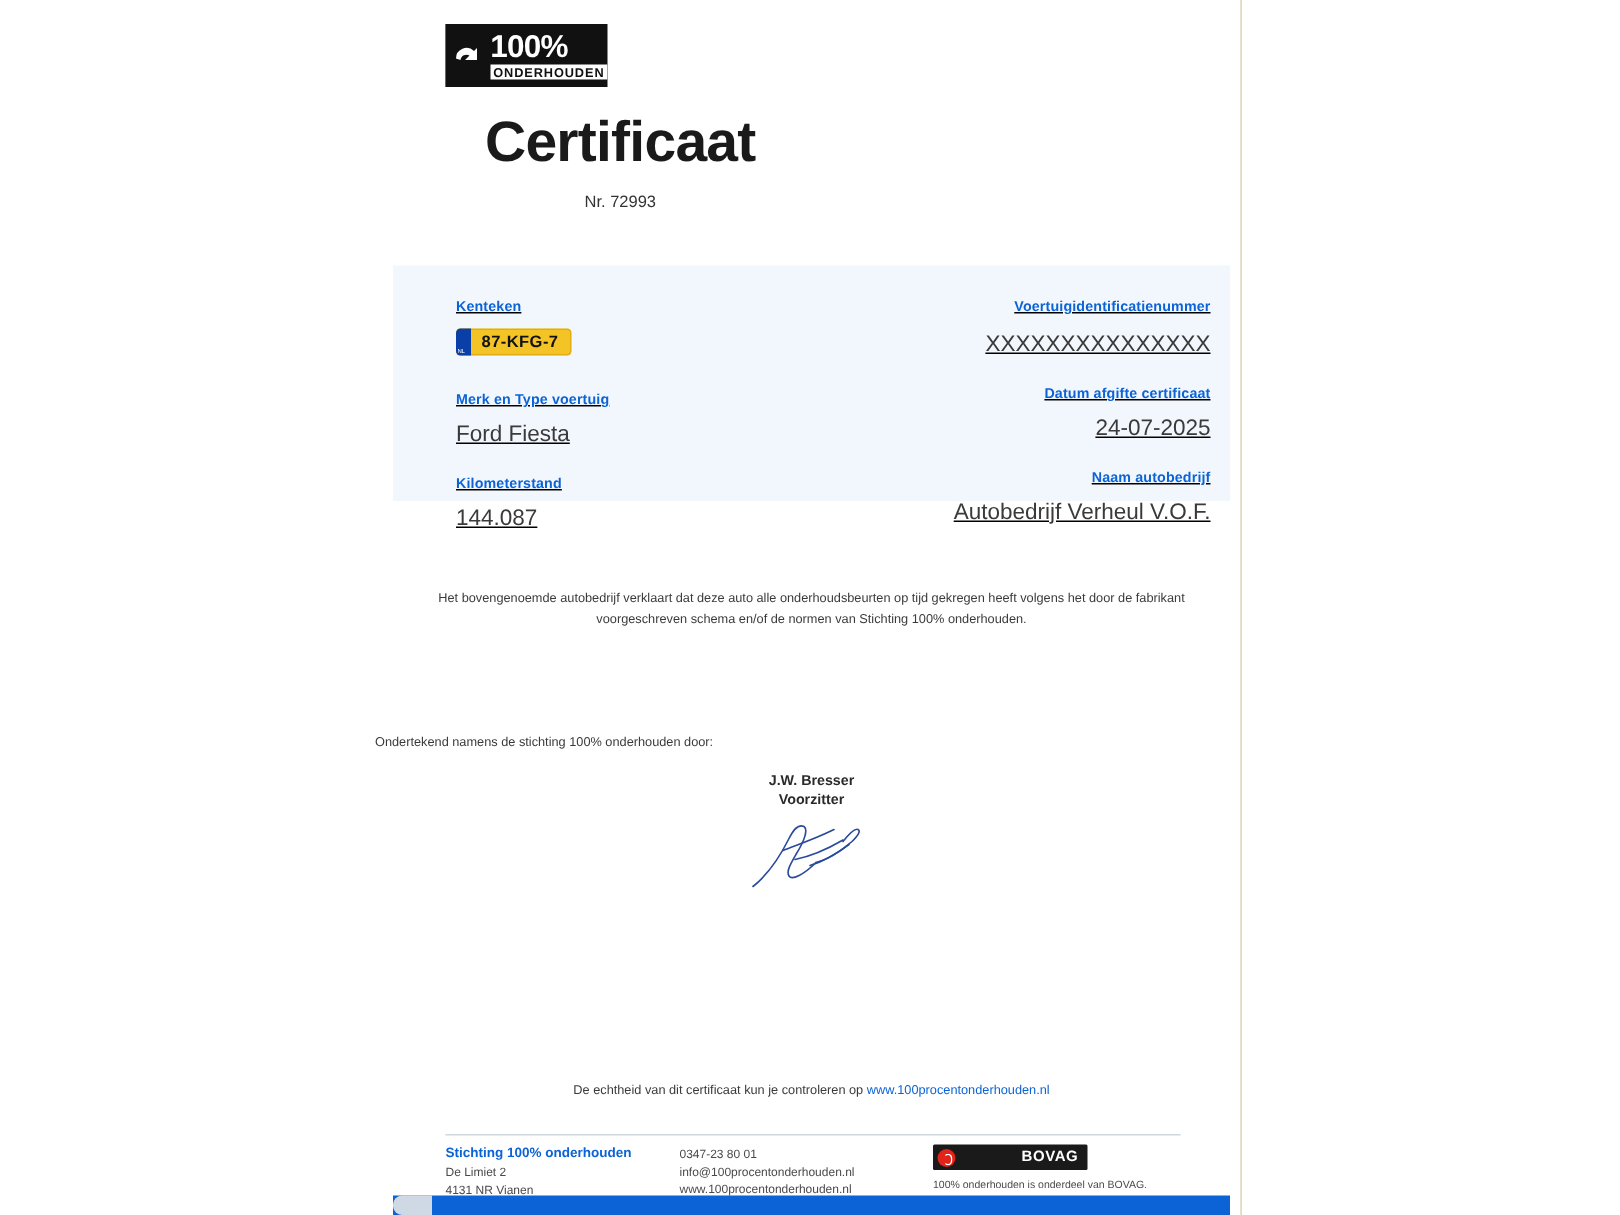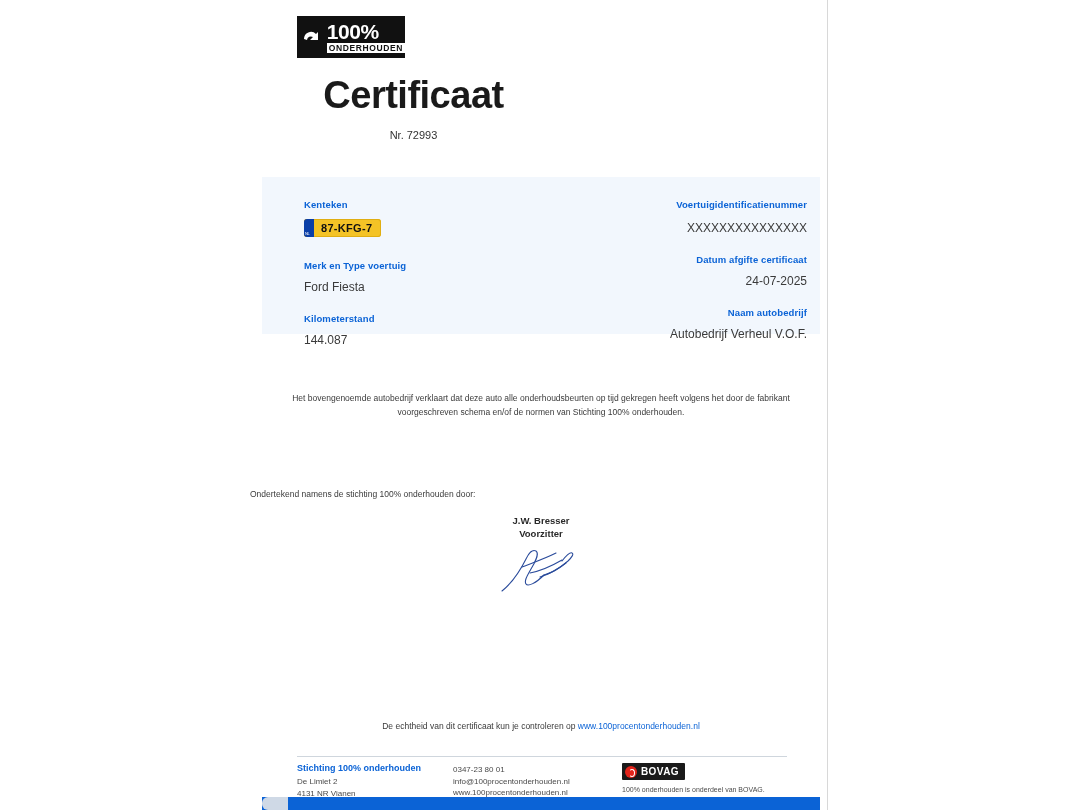--- a/index.html
+++ b/index.html
@@ -108,34 +108,35 @@
     position: absolute;
     left: 262px;
     top: 177px;
     width: 558px;
     height: 157px;
     background: #f2f7fd;
   }
   .panel-col {
     position: absolute;
     top: 22px;
+    text-decoration: underline;
   }
   .col-left  { left: 42px; width: 250px; }
   .col-right { left: 305px; width: 240px; text-align: right; }
 
   .field { margin-bottom: 19px; }
   .field-label {
     font-size: 9.5px;
     font-weight: bold;
     color: #0b63d6;
     margin-bottom: 9px;
     letter-spacing: 0.1px;
   }
   .field-value {
-    font-size: 12px;
+    font-size: 15px;
     color: #3a3a3a;
   }
 
   
   .plate {
     display: inline-flex;
     align-items: center;
     background: #f4c326;
     border-radius: 3px;
     height: 18px;
@@ -258,20 +259,21 @@
     color: #4a4a4a;
     line-height: 1.45;
   }
   .bovag {
     display: inline-flex;
     align-items: center;
     background: #1a1a1a;
     height: 17px;
     padding: 0 6px 0 3px;
     border-radius: 1px;
+    gap: 40px;
   }
   .bovag-dot {
     width: 12px;
     height: 12px;
     border-radius: 50%;
     background: #e2231a;
     margin-right: 4px;
     position: relative;
   }
   .bovag-dot::after {

